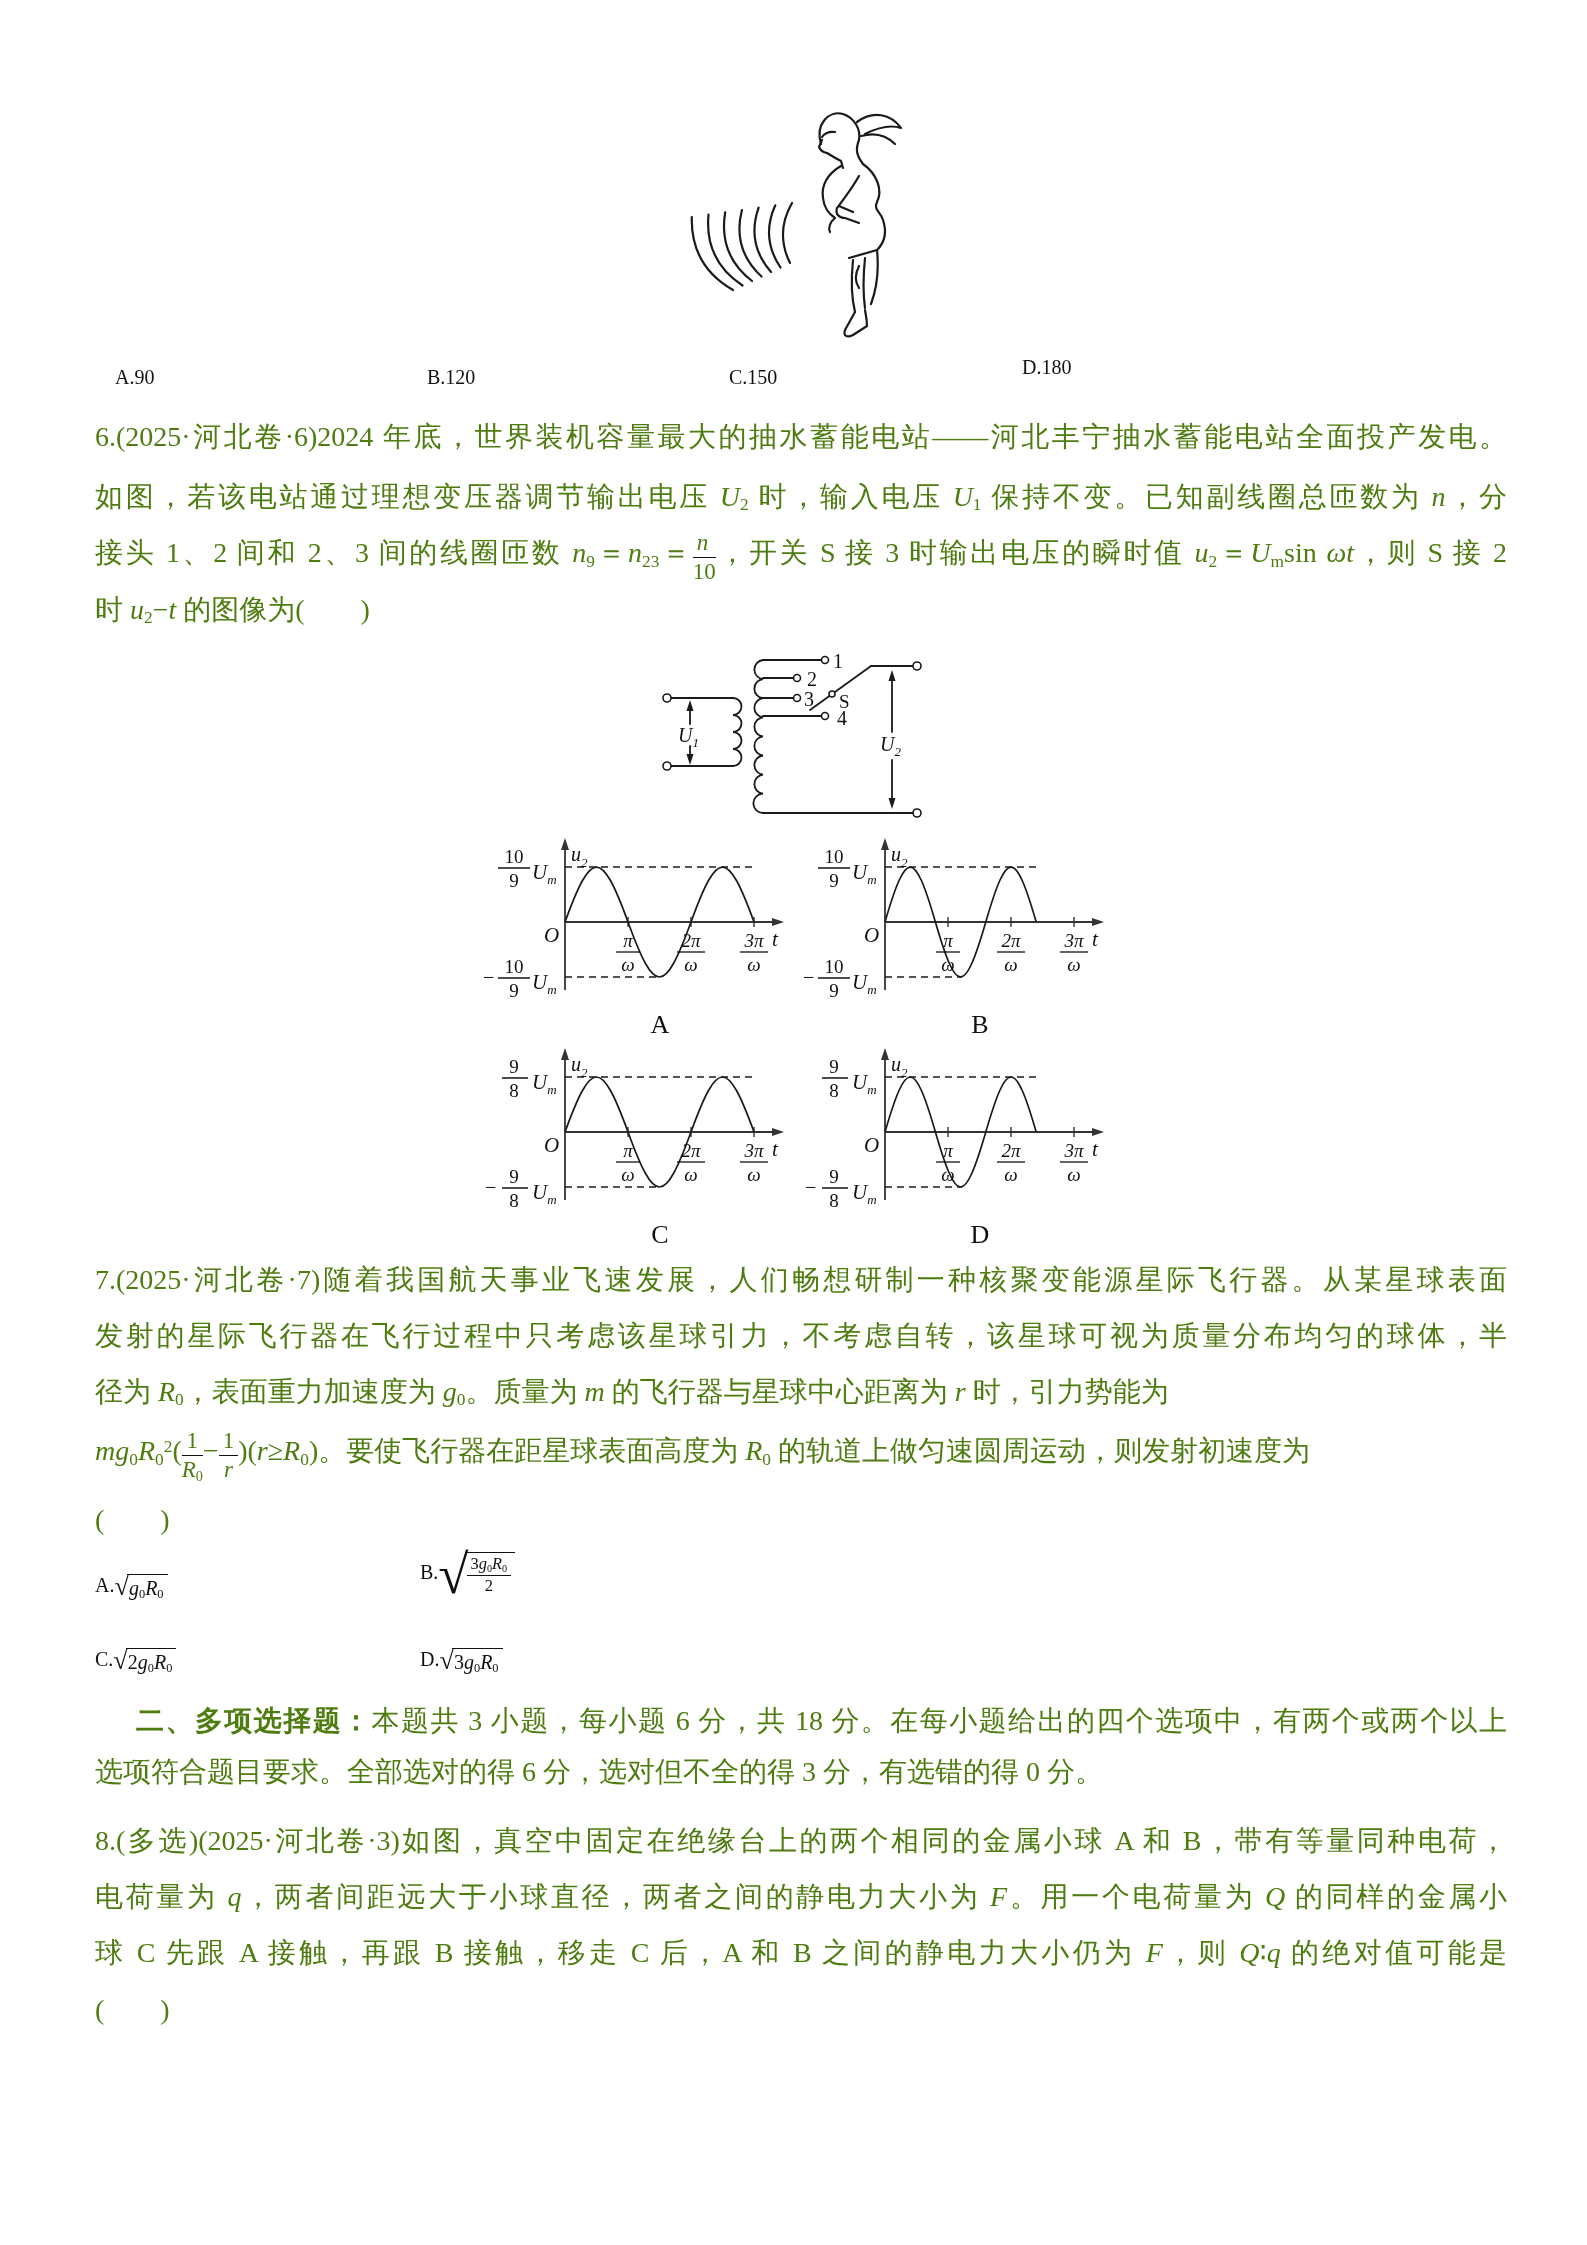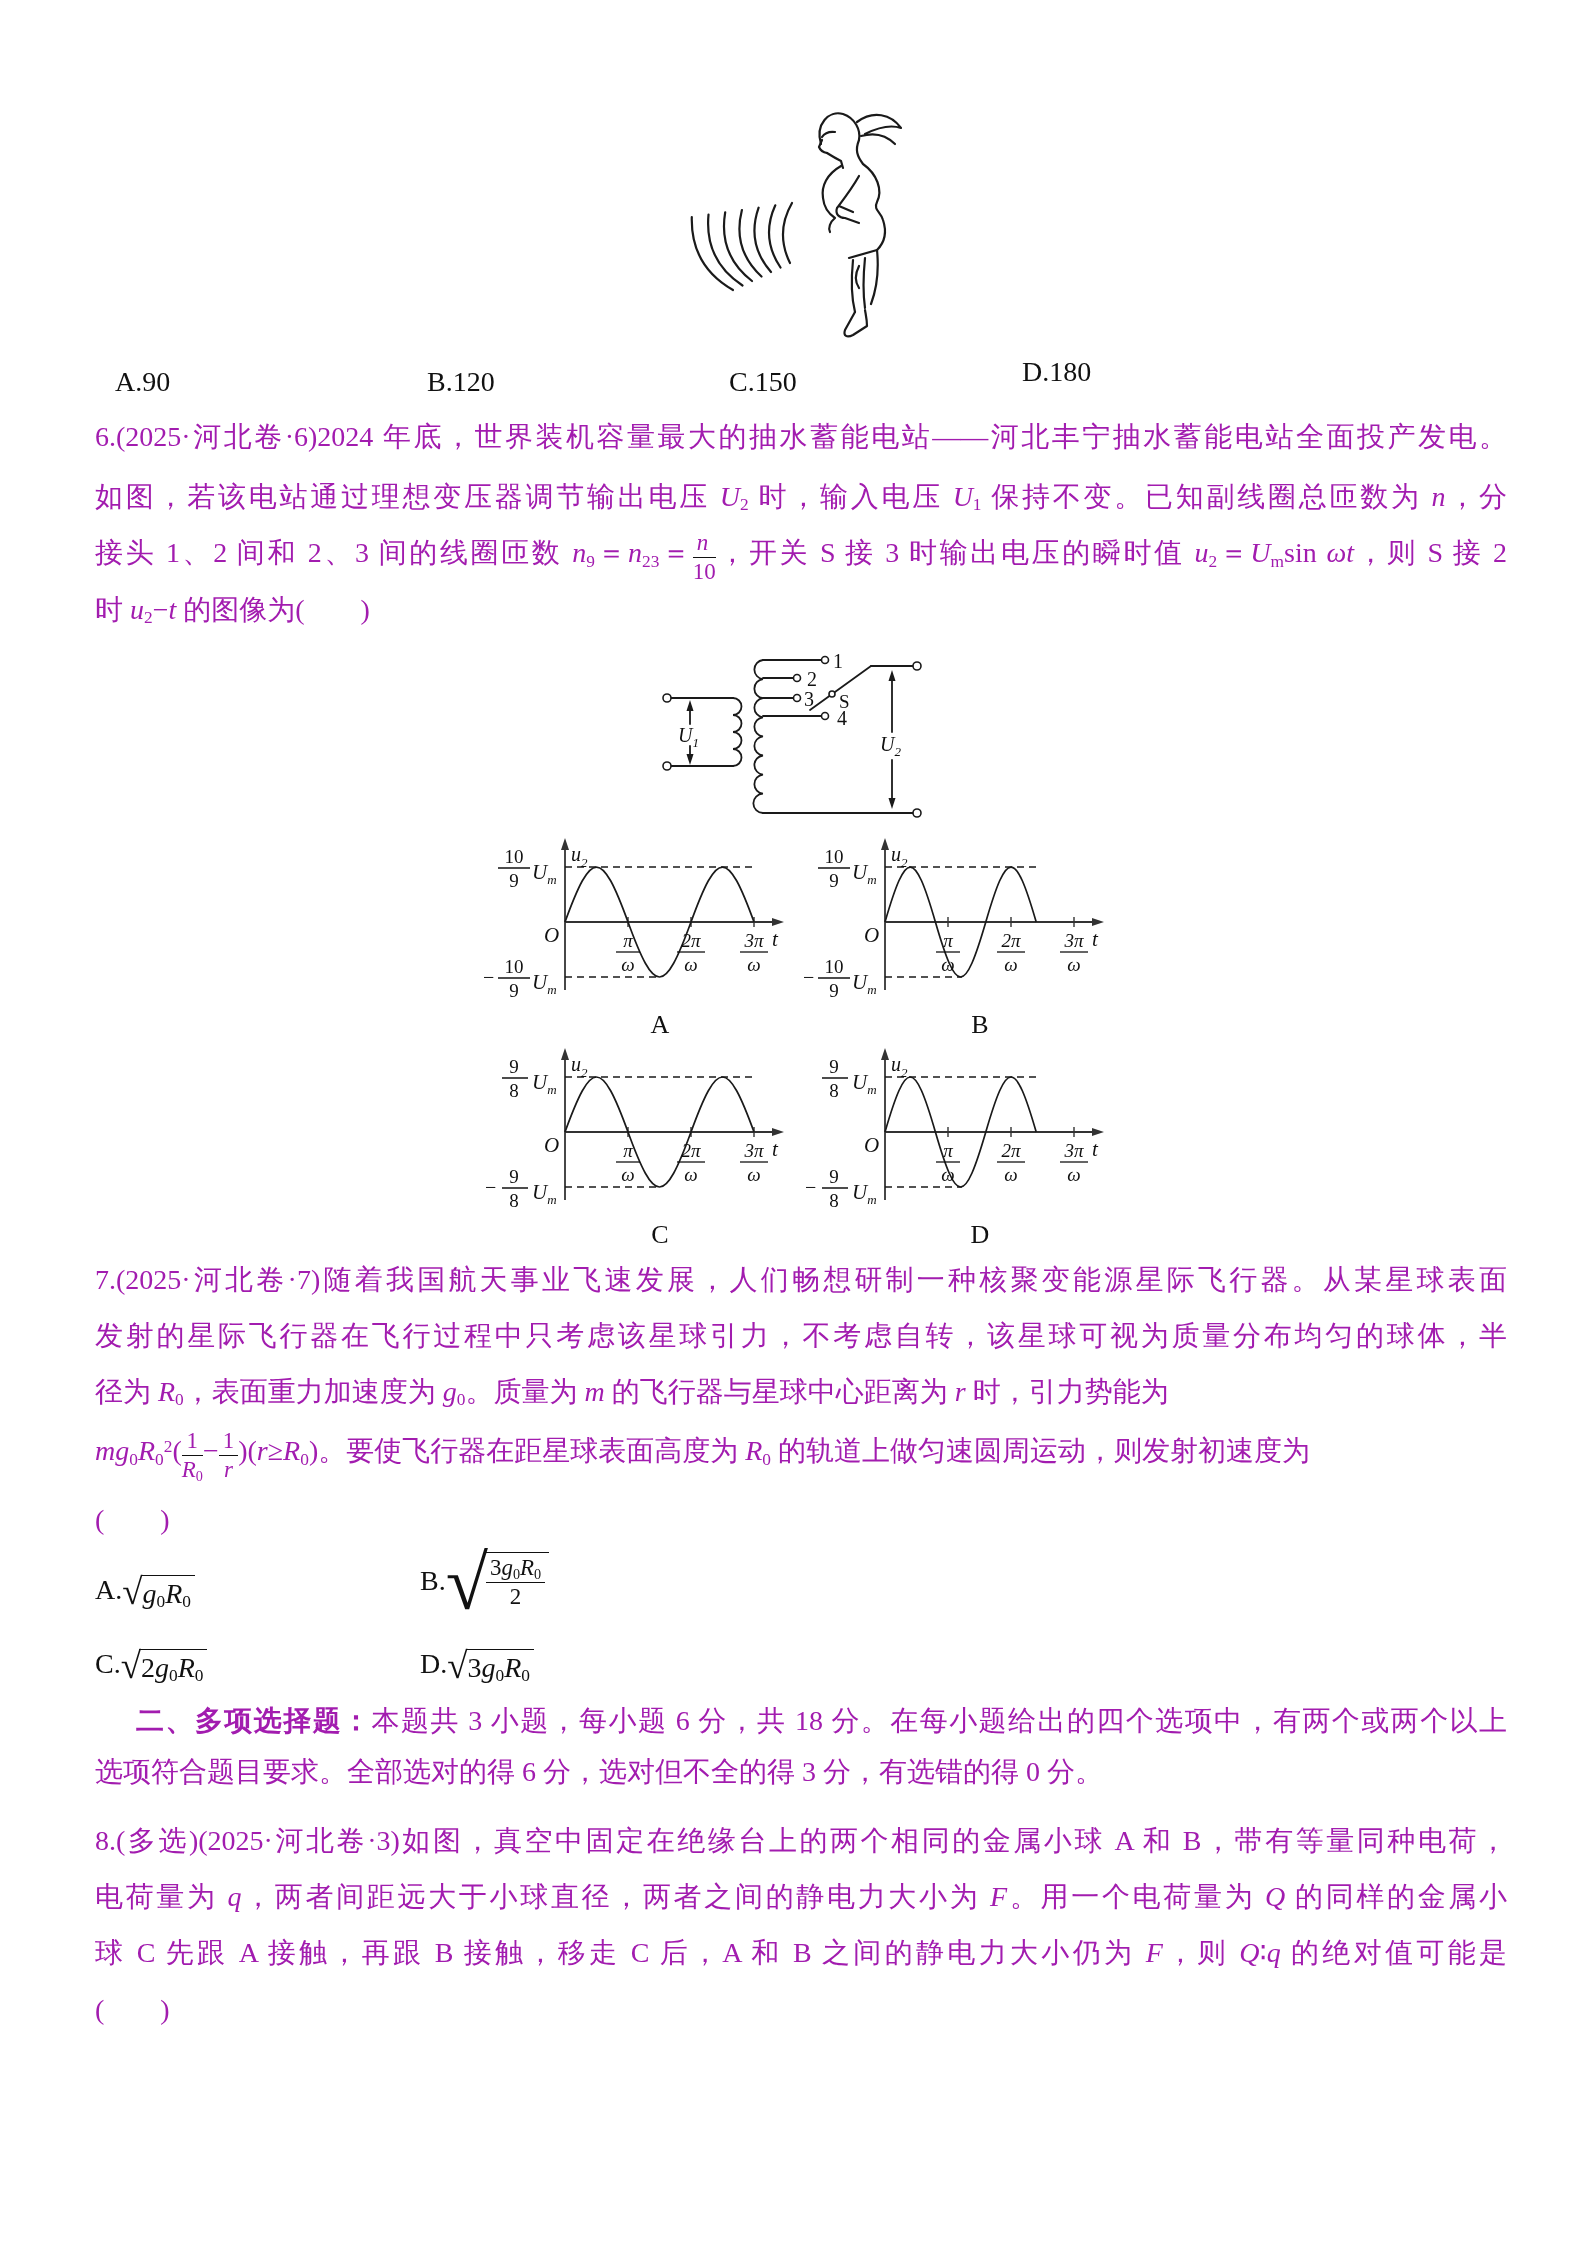--- a/index.html
+++ b/index.html
@@ -1,21 +1,21 @@
 <!DOCTYPE html>
 <html><head>
 <meta charset="utf-8">
 <style>
   html,body{margin:0;padding:0;}
   body{width:1587px;height:2245px;background:#ffffff;position:relative;
        font-family:"Liberation Serif","DejaVu Serif",serif;color:#111;}
   .abs{position:absolute;}
-  .line{position:absolute;left:95px;width:1412px;font-size:28px;line-height:1.25;color:#a21caf;}
+  .line{position:absolute;left:95px;width:1412px;font-size:28px;line-height:1.25;color:#4d7c0f;}
   .just{text-align:justify;text-align-last:justify;}
-  .opt{position:absolute;font-size:28px;white-space:nowrap;}
+  .opt{position:absolute;font-size:20px;white-space:nowrap;}
   i{font-style:italic;}
   b{font-weight:bold;margin-left:41px;}
   sub{font-size:0.62em;vertical-align:-0.25em;line-height:0;}
   sup{font-size:0.62em;vertical-align:0.5em;line-height:0;}
   .frac{display:inline-block;vertical-align:-0.75em;text-align:center;font-size:0.82em;line-height:1.15;}
   .frac .num{display:block;border-bottom:1.6px solid #111;padding:0 4px 1px 4px;}
   .frac .den{display:block;padding-top:1px;}
   .sqrt{display:inline-flex;align-items:flex-start;vertical-align:middle;white-space:nowrap;}
   .rad{font-size:1.32em;line-height:0.92;margin-right:-2px;}
   .sqb{border-top:1.7px solid #111;padding:2px 4px 0 2px;}

